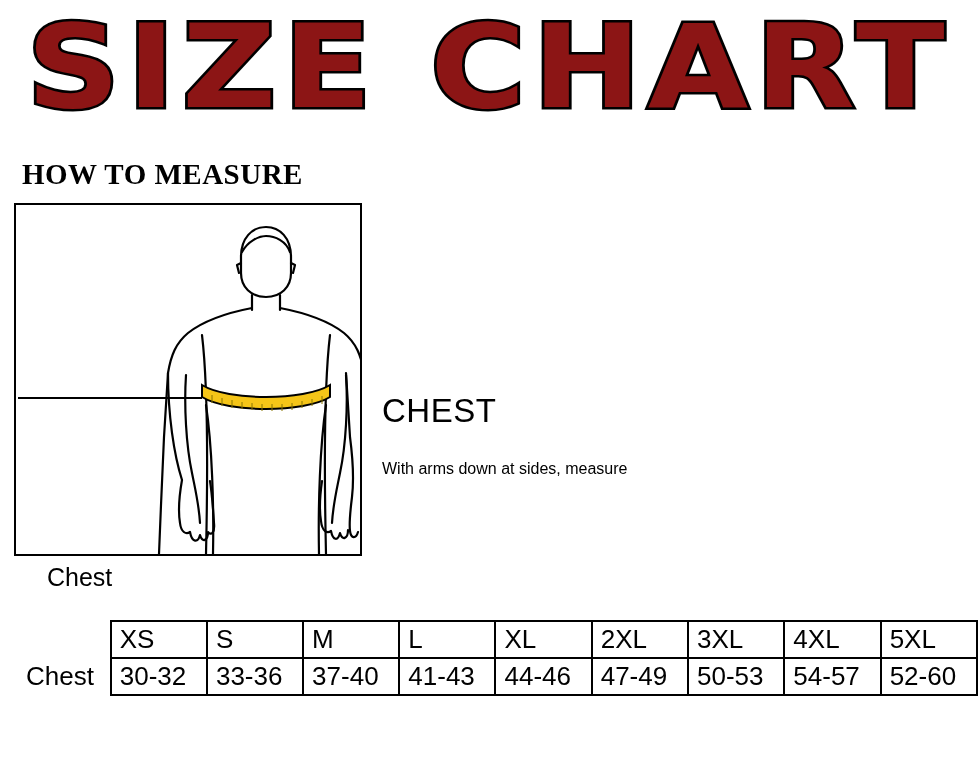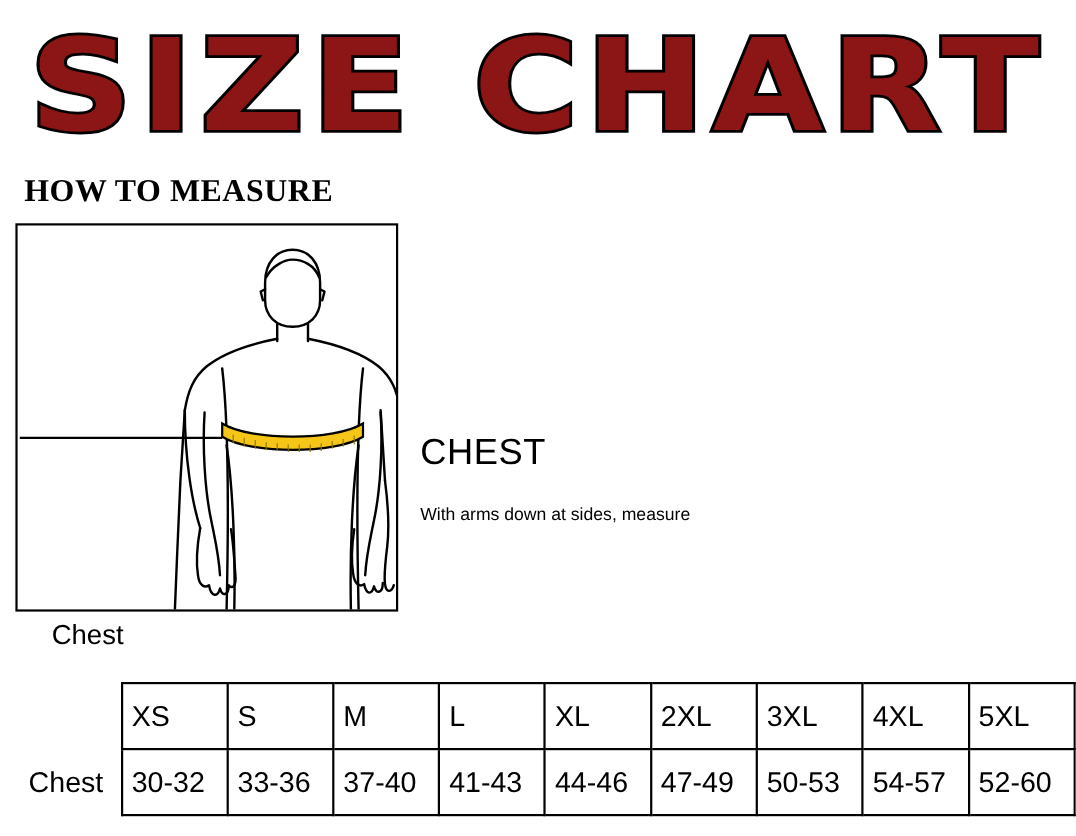--- a/index.html
+++ b/index.html
@@ -13,21 +13,21 @@
     position: relative;
     font-family: "Liberation Sans", sans-serif;
     color: #000000;
     overflow: hidden;
   }
 
   
   .title-wrap {
     position: absolute;
     left: 0;
-    top: 12px;
+    top: 0;
     width: 780px;
     height: 150px;
     padding-left: 36px;
   }
   .title-text {
     position: absolute;
     left: 0;
     top: -8px;
     width: 978px;
     text-align: center;
@@ -105,21 +105,21 @@
   
   .size-table {
     position: absolute;
     left: 14px;
     top: 620px;
     border-collapse: collapse;
     table-layout: fixed;
   }
   .size-table td {
     border: 2px solid #000000;
-    height: 60px;
+    height: 37px;
     font-family: "Liberation Sans", sans-serif;
     font-size: 26px;
     padding: 0 0 0 8px;
     vertical-align: middle;
     box-sizing: border-box;
   }
   .size-table td.rowhead {
     border: none;
     width: 97px;
     text-align: left;

